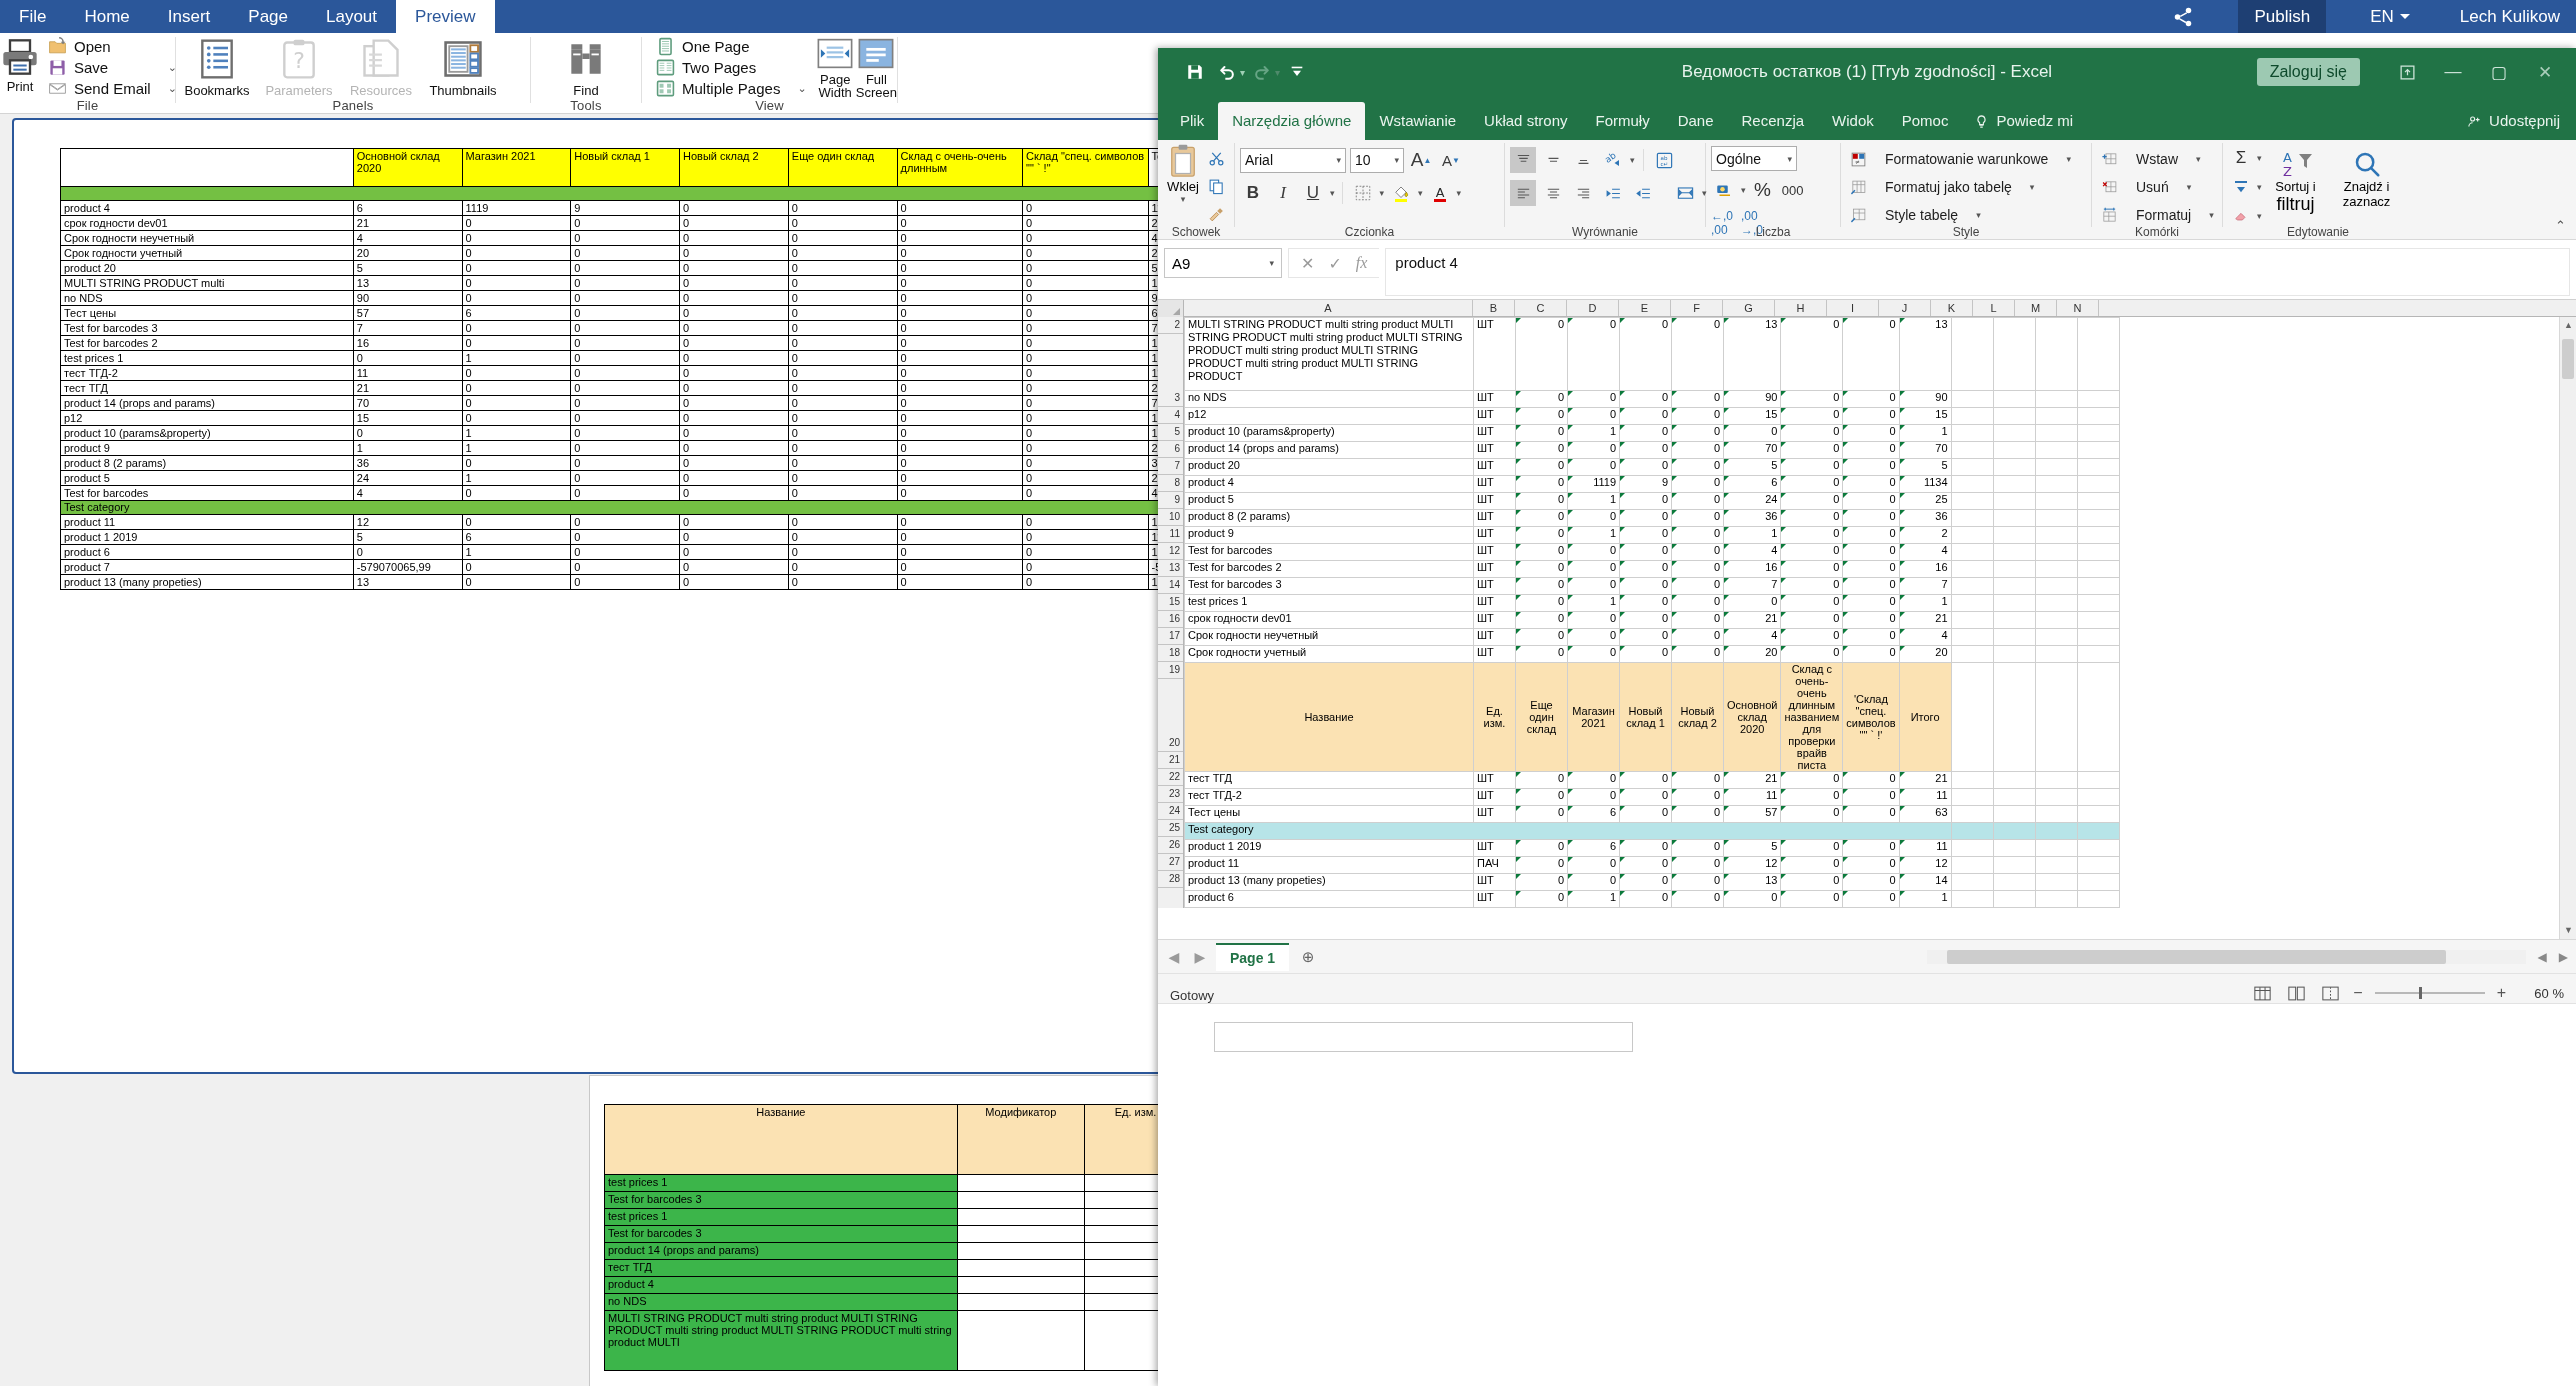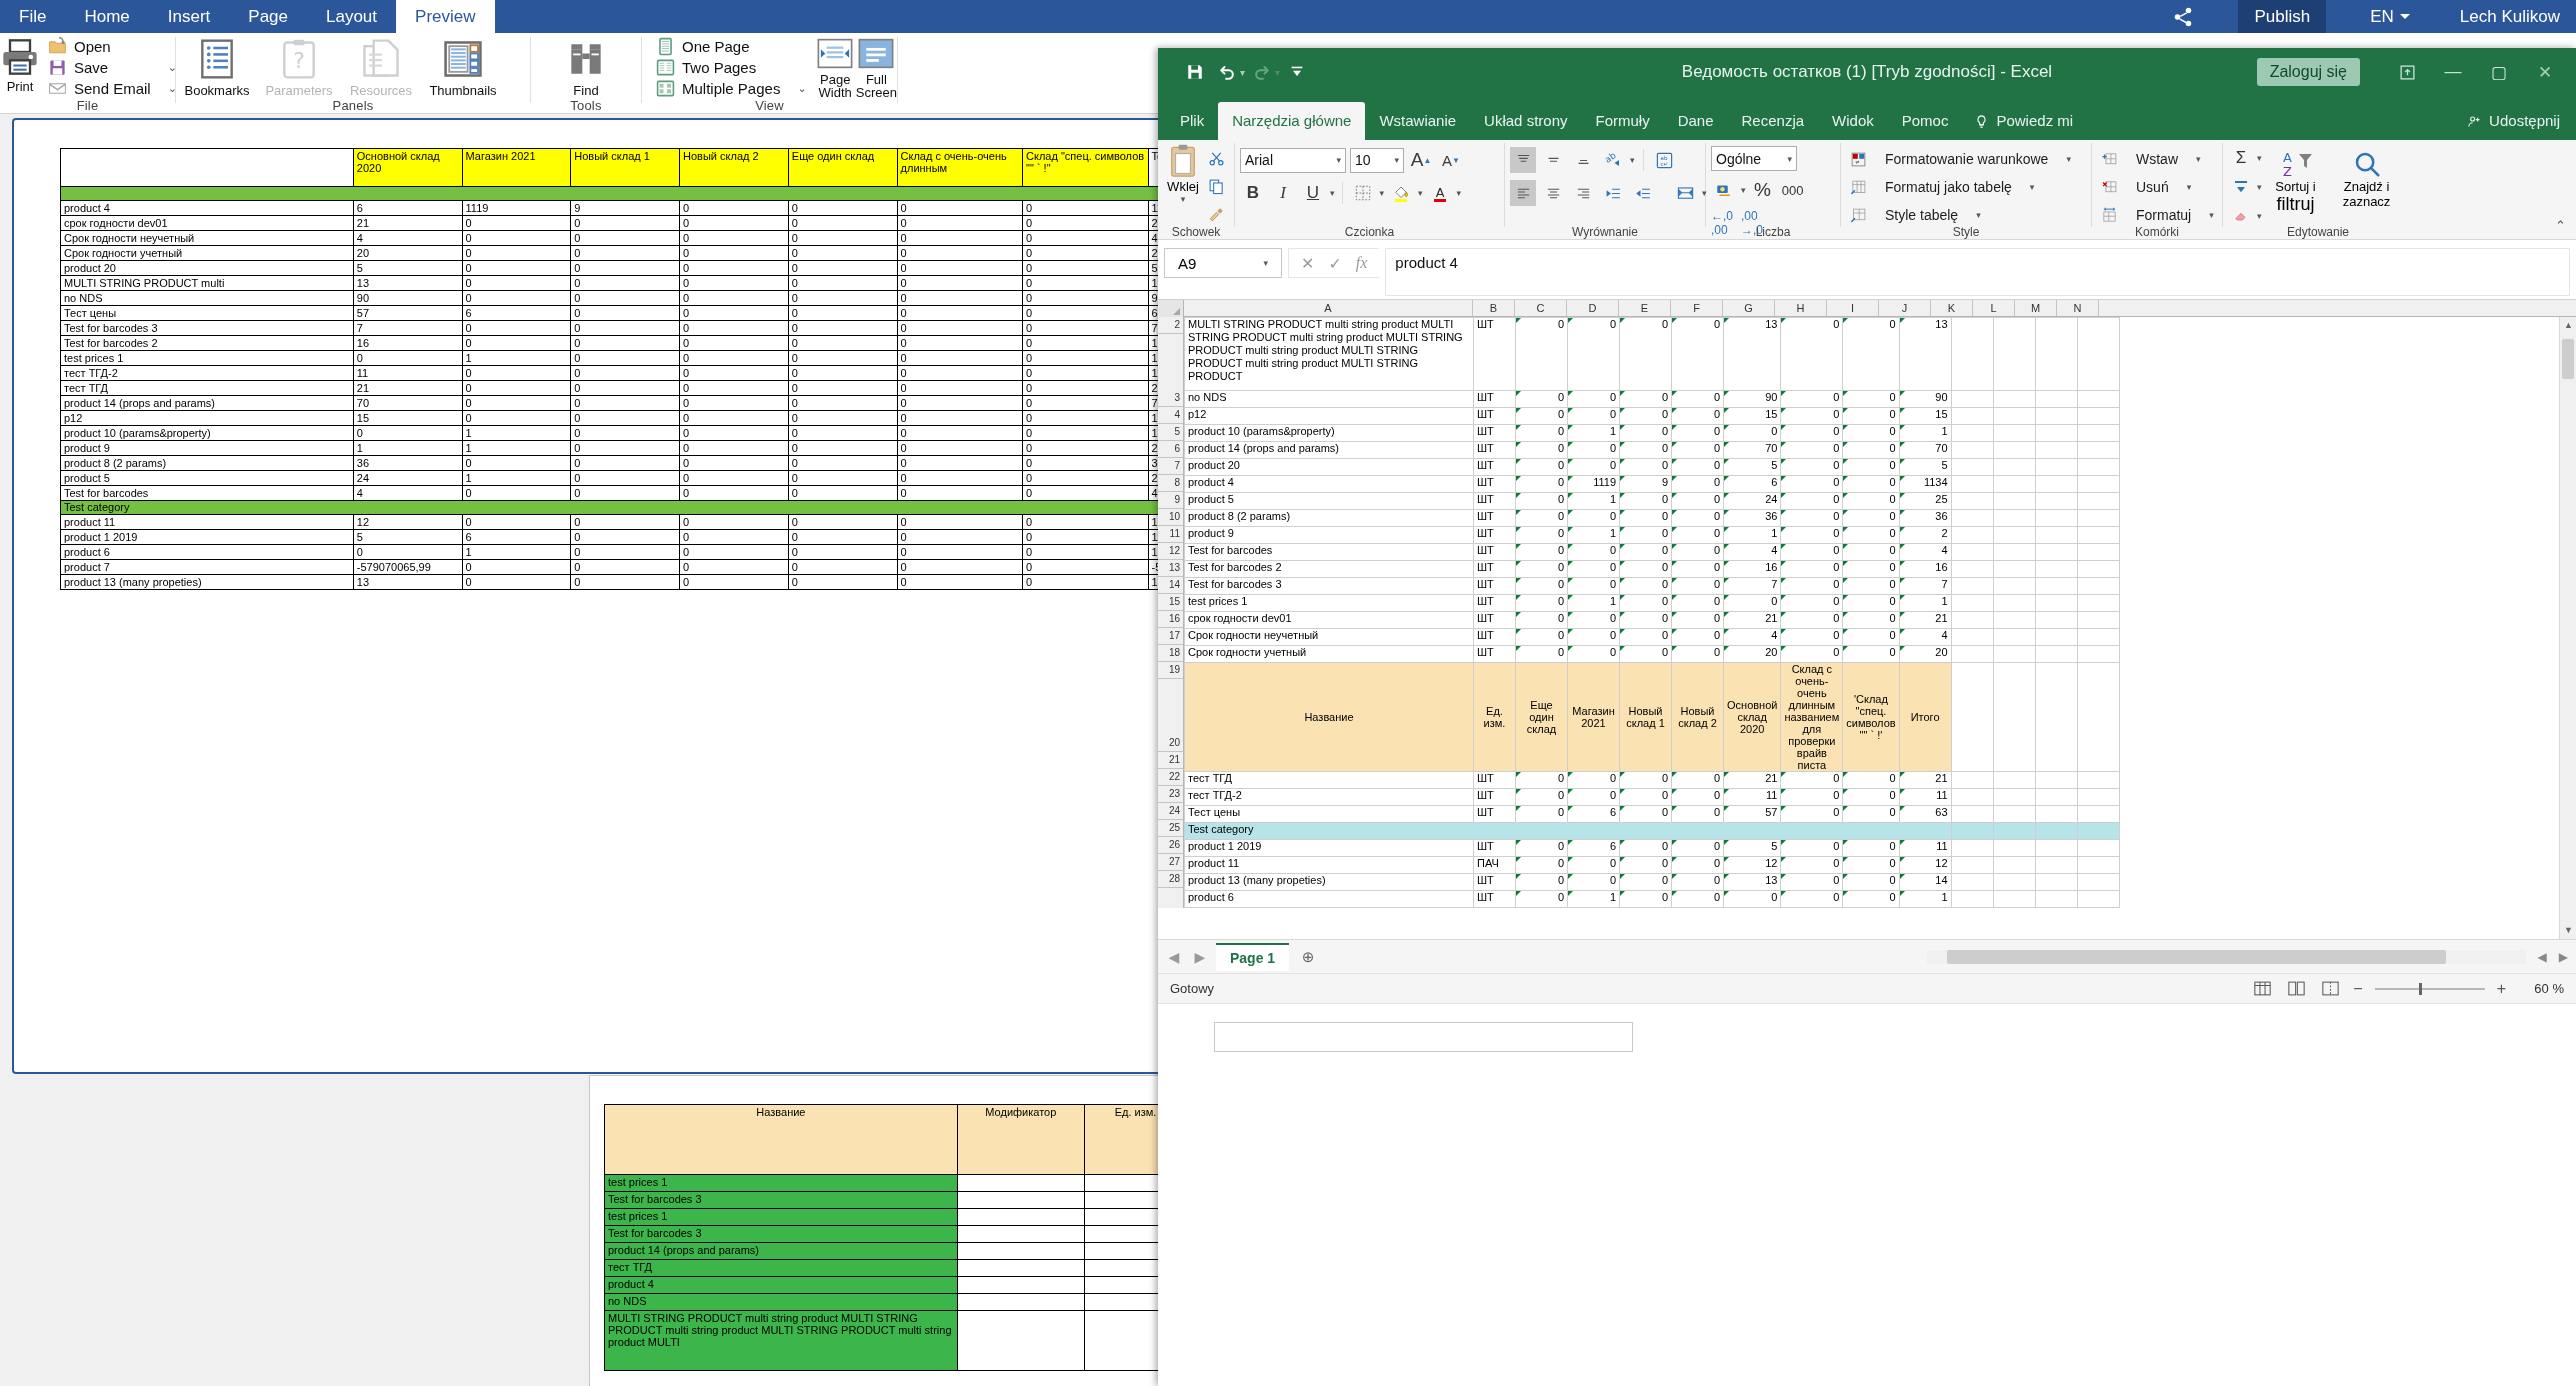--- a/index.html
+++ b/index.html
@@ -108,21 +108,21 @@
   .xbtn { height:26px; min-width:26px; display:flex; align-items:center; justify-content:center; font-size:14px; color:#3b3b3b;}
   .combo { height:25px; border:1px solid #adadad; background:#fff; font-size:14px; display:flex; align-items:center; padding:0 4px; color:#111; }
   .combo .cc { margin-left:auto; font-size:9px; color:#555; padding-left:8px;}
   .xlist { display:flex; flex-direction:column; justify-content:center; gap:2px; height:86px; padding-top:2px;}
   .xlitem { display:flex; align-items:center; gap:18px; font-size:14px; color:#1d1d1d; height:26px; padding:0 4px; white-space:nowrap;}
 
   .xl-formula {
     height:60px; background:#fff; display:flex; align-items:flex-start; padding:8px 6px 0 6px; gap:6px;
     border-bottom:1px solid #d0d0d0;
   }
-  .namebox { width:118px; height:30px; border:1px solid #c6c6c6; background:#fff; display:flex; align-items:center; padding:0 13px; font-size:15px; }
+  .namebox { width:118px; height:30px; border:1px solid #c6c6c6; background:#fff; display:flex; align-items:center; padding:0 7px; font-size:15px; }
   .namebox .cc { margin-left:auto; font-size:9px; color:#555;}
   .fxgrp { display:flex; align-items:center; gap:14px; padding:0 12px; height:30px; border:1px solid #e6e6e6; border-right:none; color:#9a9a9a; font-size:16px;}
   .fbar { flex:1; height:48px; border:1px solid #e6e6e6; background:#fff; font-size:15px; padding:5px 9px; color:#111;}
 
   
   .xl-grid { position:relative; background:#fff; height:639px; overflow:hidden; }
   .colhdr { display:flex; height:17px; background:#f0f0f0; border-bottom:1px solid #b6b6b6; }
   .corner { width:26px; height:17px; background:#e6e6e6; border-right:1px solid #b6b6b6; position:relative;}
   .corner::after{content:"";position:absolute;right:3px;bottom:2px;border-left:7px solid transparent;border-bottom:7px solid #a8a8a8;}
   .ch { border-right:1px solid #c4c4c4; font-size:11px; text-align:center; line-height:17px; color:#333; background:#f0f0f0;}
@@ -142,21 +142,21 @@
   .vthumb { position:absolute; left:2px; right:2px; top:22px; height:40px; background:#cdcdcd; border-radius:2px;}
   .varrow { position:absolute; left:0; width:17px; height:17px; color:#666; font-size:9px; text-align:center; line-height:17px;}
 
   .xl-sheettabs { height:34px; background:#f5f5f5; display:flex; align-items:center; border-top:1px solid #d8d8d8; padding-left:6px; gap:6px;}
   .nav-arr { color:#9a9a9a; font-size:14px; width:20px; text-align:center;}
   .sheettab { background:#fff; font-size:14px; padding:5px 14px; border-top:2px solid #217346; color:#217346; font-weight:bold;}
   .addsheet { width:26px; height:26px; display:flex; align-items:center; justify-content:center; color:#666; font-size:15px;}
   .hscroll { margin-left:auto; height:14px; width:599px; background:#f0f0f0; position:relative; margin-right:6px;}
   .hthumb { position:absolute; left:20px; top:0; height:14px; width:499px; background:#cdcdcd; border-radius:2px;}
 
-  .xl-status { height:30px; background:#f5f5f5; border-top:1px solid #e2e2e2; display:flex; align-items:center; padding:0 12px; font-size:13px; color:#333;}
+  .xl-status { height:30px; background:#f5f5f5; border-top:1px solid #e2e2e2; display:flex; align-items:flex-end; padding:0 12px; font-size:13px; color:#333;}
   .st-right { margin-left:auto; display:flex; align-items:center; gap:12px;}
   .vbtn { width:22px; height:20px; display:flex; align-items:center; justify-content:center;}
   .zoomtrack { width:110px; height:2px; background:#b8b8b8; position:relative;}
   .zoomthumb { position:absolute; left:44px; top:-5px; width:3px; height:12px; background:#666;}
 
   .xl-footer { height:60px; background:#fff; border-top:1px solid #e2e2e2; padding:10px 0 0 40px; }
   .xl-footer .ftxt { font-size:16px; color:#111; }
   .xl-footer .fbox { margin-top:8px; margin-left:16px; width:419px; height:30px; border:1px solid #c8c8c8; background:#fff;}
 </style>
 </head>

